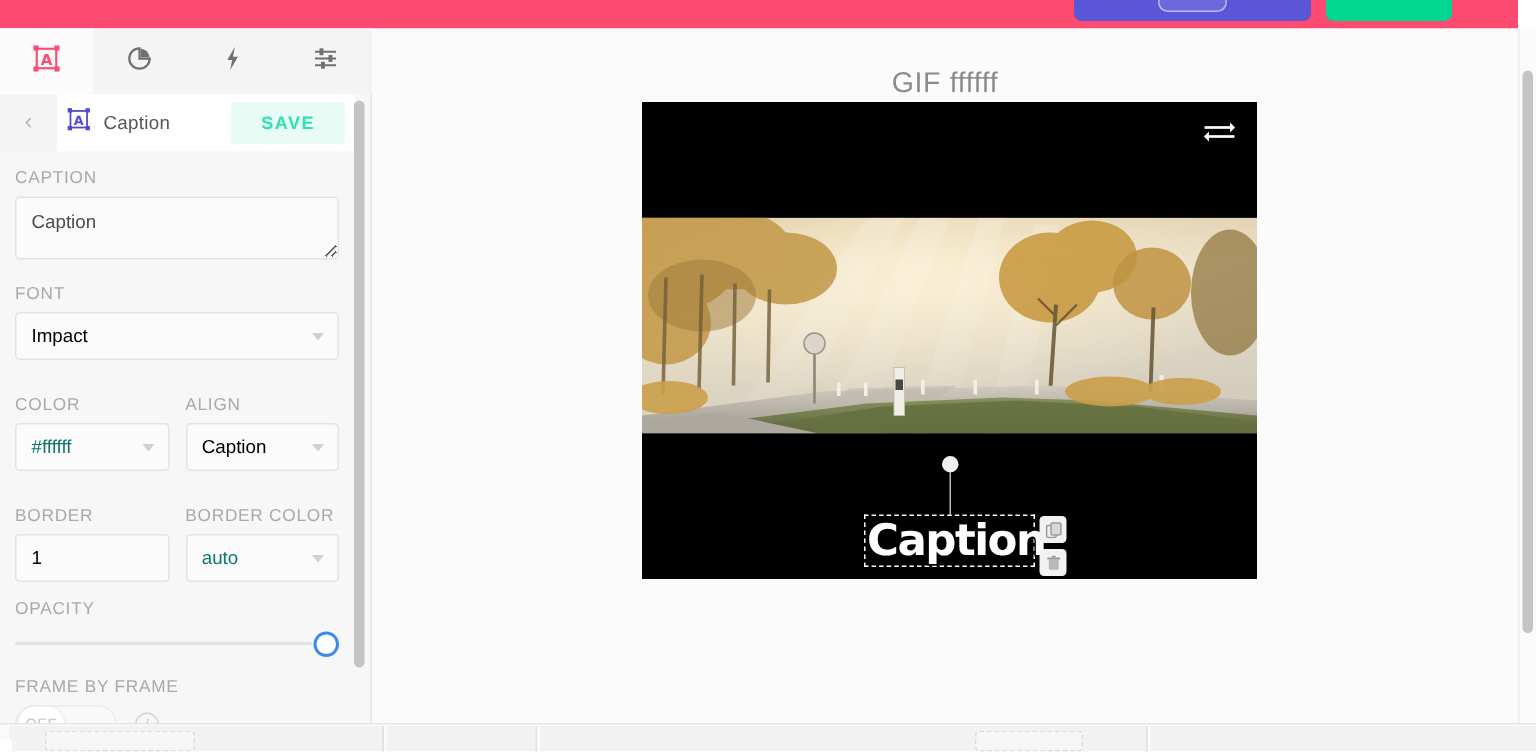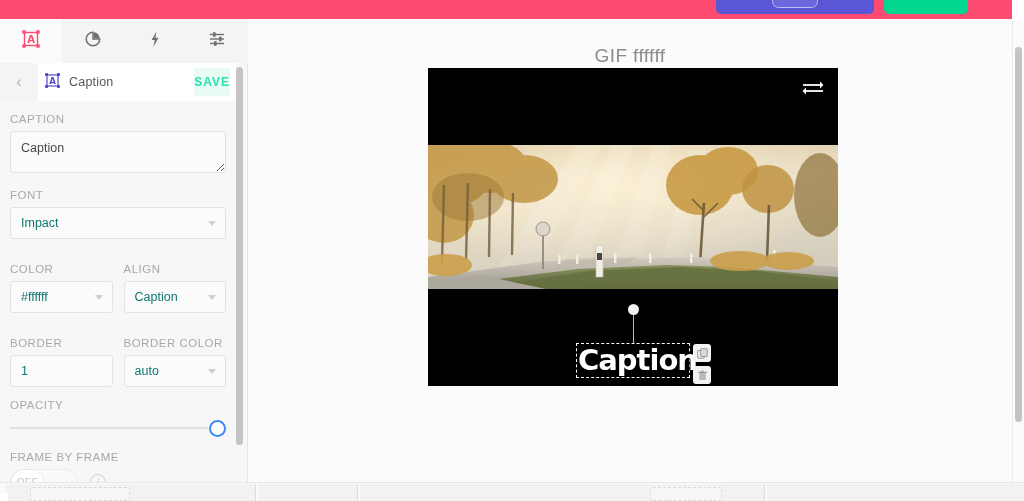--- a/index.html
+++ b/index.html
@@ -58,21 +58,21 @@
   .header-card {
     flex: 1; height: 38px; background: #ffffff;
     display: flex; align-items: center; padding: 0 6px;
   }
   .header-title {
     margin-left: 8px; font-size: 12.5px; color: #555558; letter-spacing: .2px;
   }
   .save-btn {
     margin-left: auto; background: #e8fbf5; color: #2fe0b0;
     font-size: 12px; letter-spacing: 1px; font-weight: 600;
-    padding: 7px 0; border-radius: 3px; cursor: pointer; border: none;
+    padding: 7px 20px; border-radius: 3px; cursor: pointer; border: none;
   }
 
   .panel-body {
     position: absolute; left: 0; top: 82px; width: 236px; bottom: 0;
     padding: 12px 10px 0 10px; overflow: hidden;
   }
 
   .field-label {
     font-size: 11.5px; color: #a8a8ad; letter-spacing: .5px;
     margin-bottom: 6px; text-transform: uppercase;
@@ -83,21 +83,21 @@
     padding: 8px 10px; font-family: "Liberation Sans", sans-serif;
   }
   .textarea-box { height: 42px; line-height: 1.3; }
   .sel-box {
     position: relative; width: 100%;
     border: 1px solid #e3e3e6; border-radius: 3px; background: #fbfbfc;
     height: 32px; display: flex; align-items: center; padding: 0 10px;
     font-size: 12.5px; cursor: pointer;
   }
   .sel-value { color: #0f766e; }
-  .sel-value.muted { color: #0f766e; text-align: right; }
+  .sel-value.muted { color: #000000; text-align: right; }
   .caret {
     position: absolute; right: 9px; top: 50%; margin-top: -2px;
     width: 0; height: 0; border-left: 4px solid transparent;
     border-right: 4px solid transparent; border-top: 5px solid #cfcfd4;
   }
   .row2 { display: flex; gap: 11px; }
   .row2 > div { flex: 1; min-width: 0; margin-top: 12px; }
   .group { margin-bottom: 12px; }
 
   

